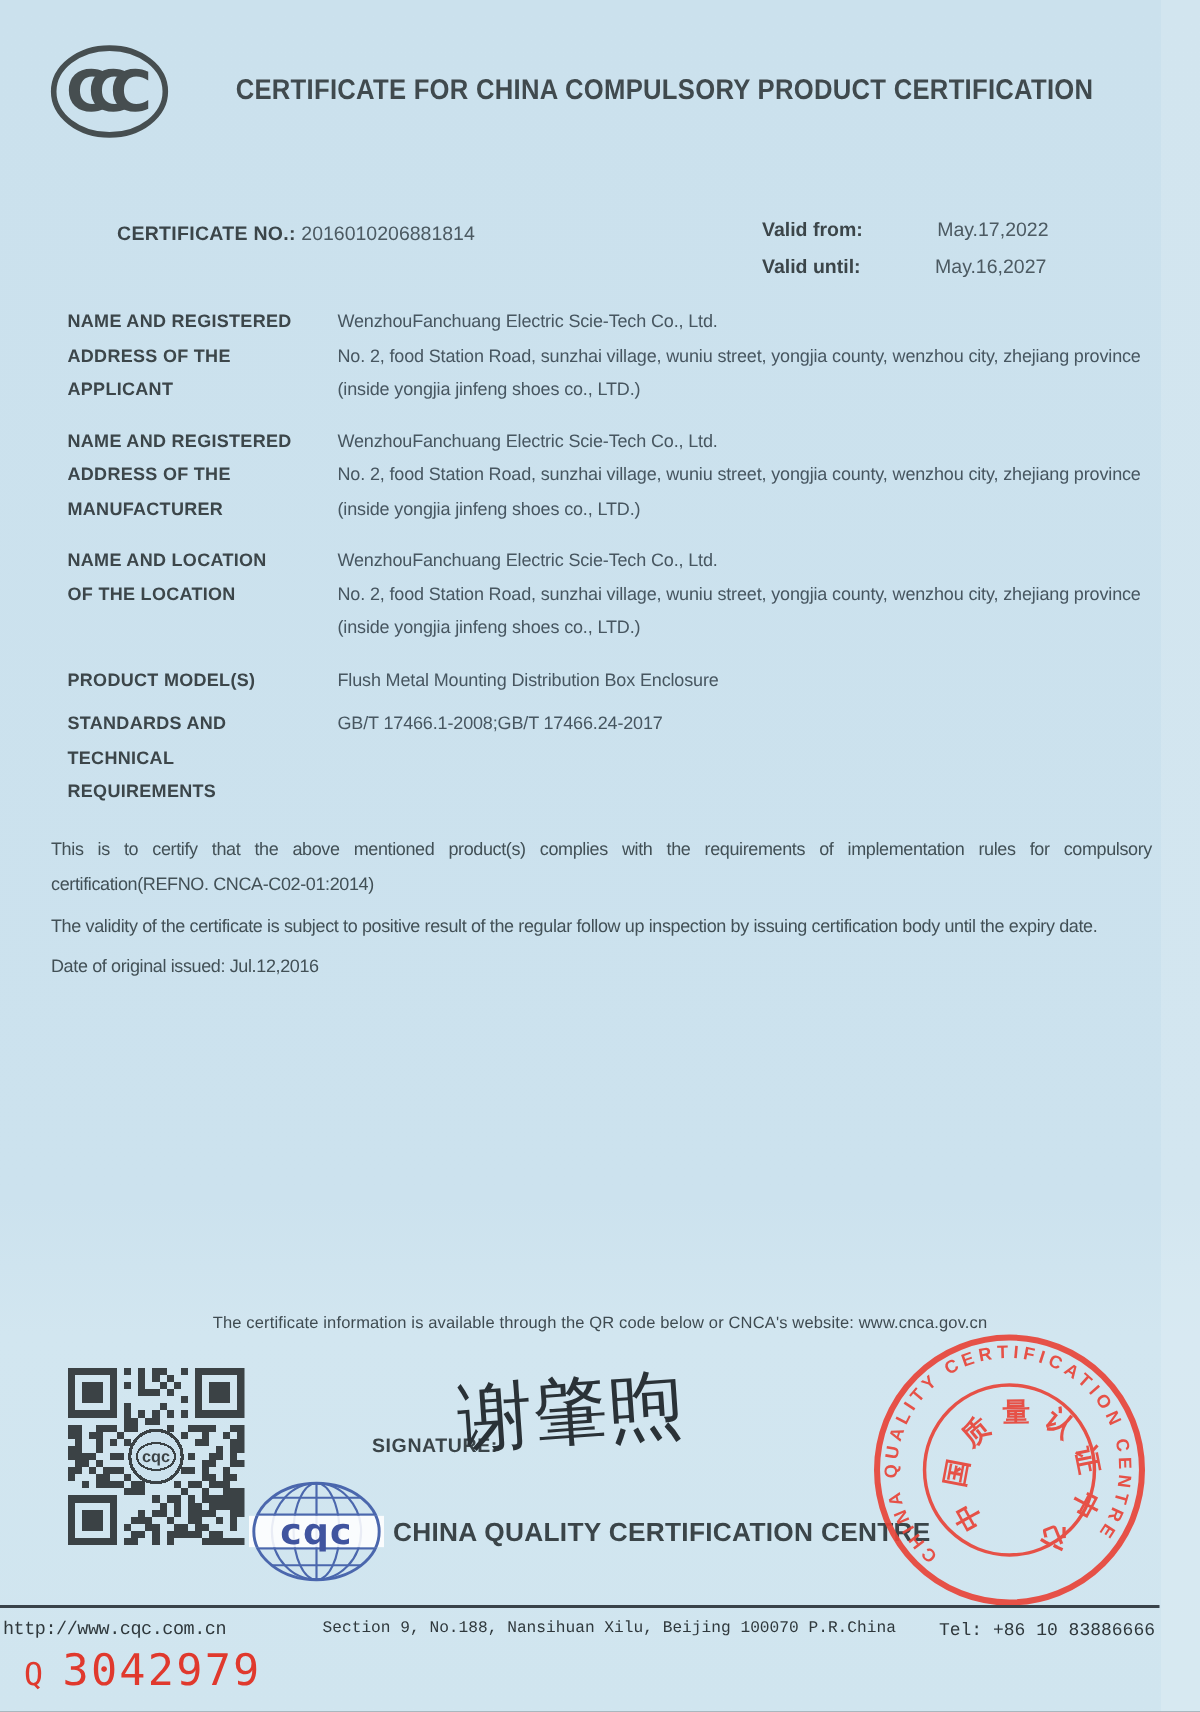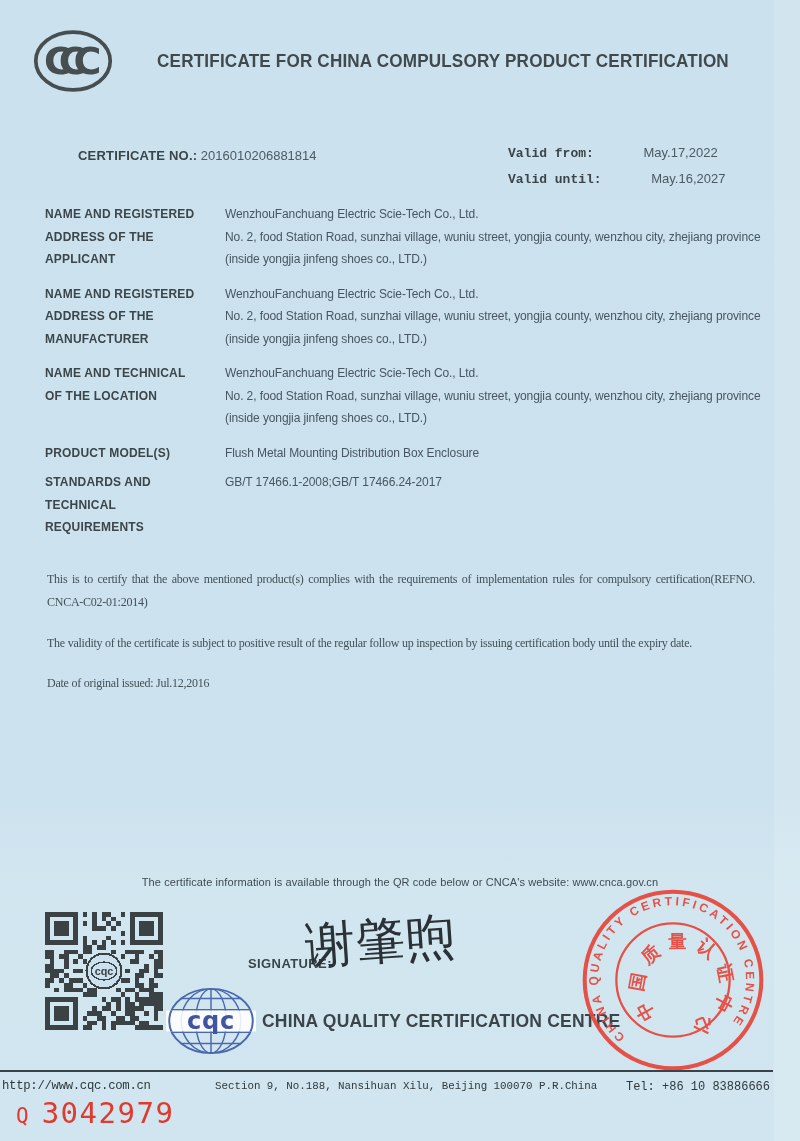--- a/index.html
+++ b/index.html
@@ -15,35 +15,35 @@
   .header{position:absolute;top:22px;left:30px;right:30px;height:78px;display:flex;align-items:center;}
   .ccc-logo{width:86px;height:72px;flex:none;}
   .title{flex:1;text-align:center;font-size:19px;font-weight:bold;color:#404a4e;
     transform:scaleX(.9);transform-origin:center;letter-spacing:.2px;white-space:nowrap;}
   
   .certno{position:absolute;left:78px;top:148px;font-size:13px;white-space:nowrap;}
   .certno b{letter-spacing:.2px;color:#3b4549;}
   .certno span{color:#4c5a62;}
   .valid{position:absolute;left:508px;top:145px;font-size:13px;}
   .valid .vrow{line-height:15px;margin-bottom:10px;white-space:nowrap;}
-  .valid b{color:#3b4549;font-family:Liberation Mono, monospace;}
+  .valid b{color:#3b4549;}
   .valid span{color:#4c5a62;padding-left:46px;}
   
   .fields{position:absolute;left:45px;top:203px;right:36px;}
   .field{display:flex;}
   .field-label{width:168px;flex:none;font-weight:bold;font-size:12px;line-height:22.5px;
     letter-spacing:.2px;color:#3c464a;}
   .field-value{flex:1;padding-left:12px;font-size:12px;line-height:22.5px;color:#475660;
     letter-spacing:-.1px;}
   .field-value .vline{white-space:nowrap;}
   .mb12{margin-bottom:12px;} .mb7{margin-bottom:7px;}
   
   .bodytext{position:absolute;left:30px;right:28px;top:551px;font-size:12px;
     line-height:23.3px;color:#425056;letter-spacing:-.25px;}
-  .bodytext p{margin:17px;text-align:justify;font-family:Liberation Serif, serif;}
+  .bodytext p{margin:4px;text-align:justify;}
   .bodytext p.nj{text-align:left;}
   
   .qr-note{position:absolute;top:876px;left:0;right:0;text-align:center;font-size:11px;
     color:#3f4b51;letter-spacing:.1px;}
   
   .qr{position:absolute;left:45px;top:912px;width:118px;height:118px;}
   .qr svg{width:100%;height:100%;shape-rendering:crispEdges;}
   
   .sig-label{position:absolute;left:248px;top:956px;font-size:13px;font-weight:bold;
     letter-spacing:.4px;color:#3b4549;}
@@ -118,21 +118,21 @@
       </div>
       <div class="field-value">
         <div class="vline">WenzhouFanchuang Electric Scie-Tech Co., Ltd.</div>
         <div class="vline">No. 2, food Station Road, sunzhai village, wuniu street, yongjia county, wenzhou city, zhejiang province</div>
         <div class="vline">(inside yongjia jinfeng shoes co., LTD.)</div>
       </div>
     </div>
 
     <div class="field mb12">
       <div class="field-label">
-        <div>NAME AND TECHNICAL</div>
+        <div>NAME AND LOCATION</div>
         <div>OF THE LOCATION</div>
       </div>
       <div class="field-value">
         <div class="vline">WenzhouFanchuang  Electric  Scie-Tech Co.,  Ltd.</div>
         <div class="vline">No. 2, food Station Road, sunzhai village, wuniu street, yongjia county, wenzhou city, zhejiang province</div>
         <div class="vline">(inside yongjia jinfeng shoes co., LTD.)</div>
       </div>
     </div>
 
     <div class="field mb7">

